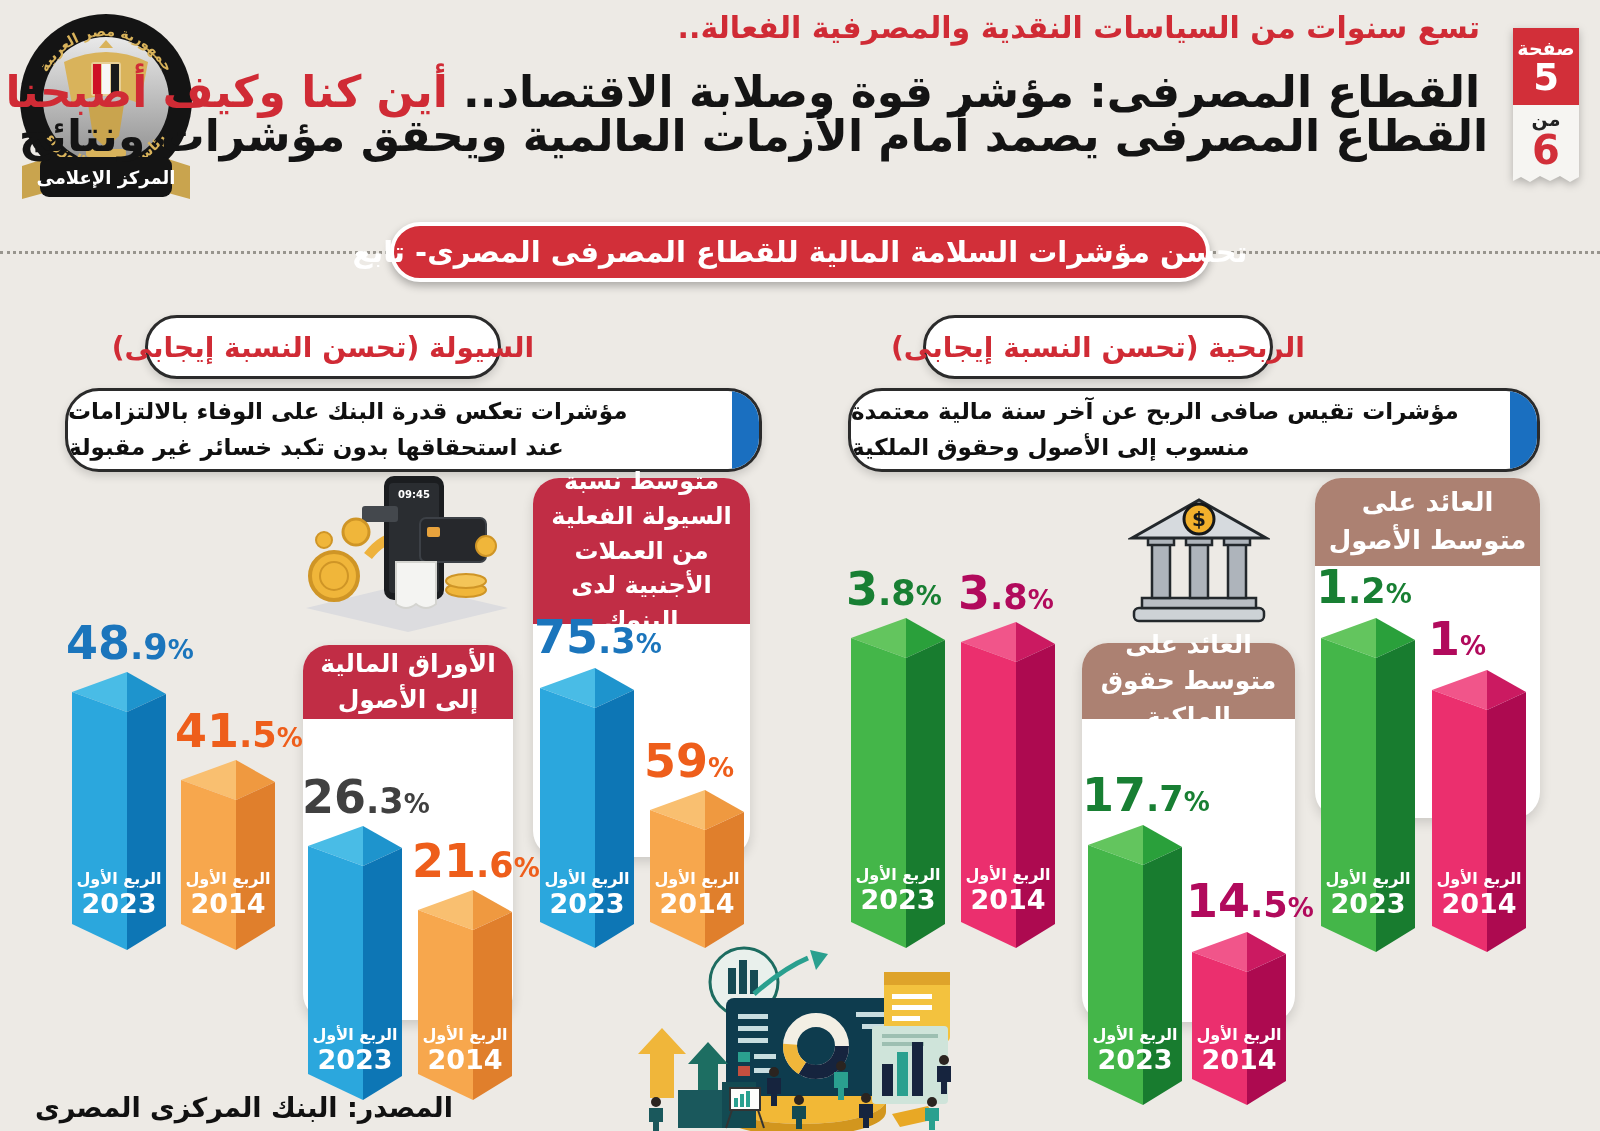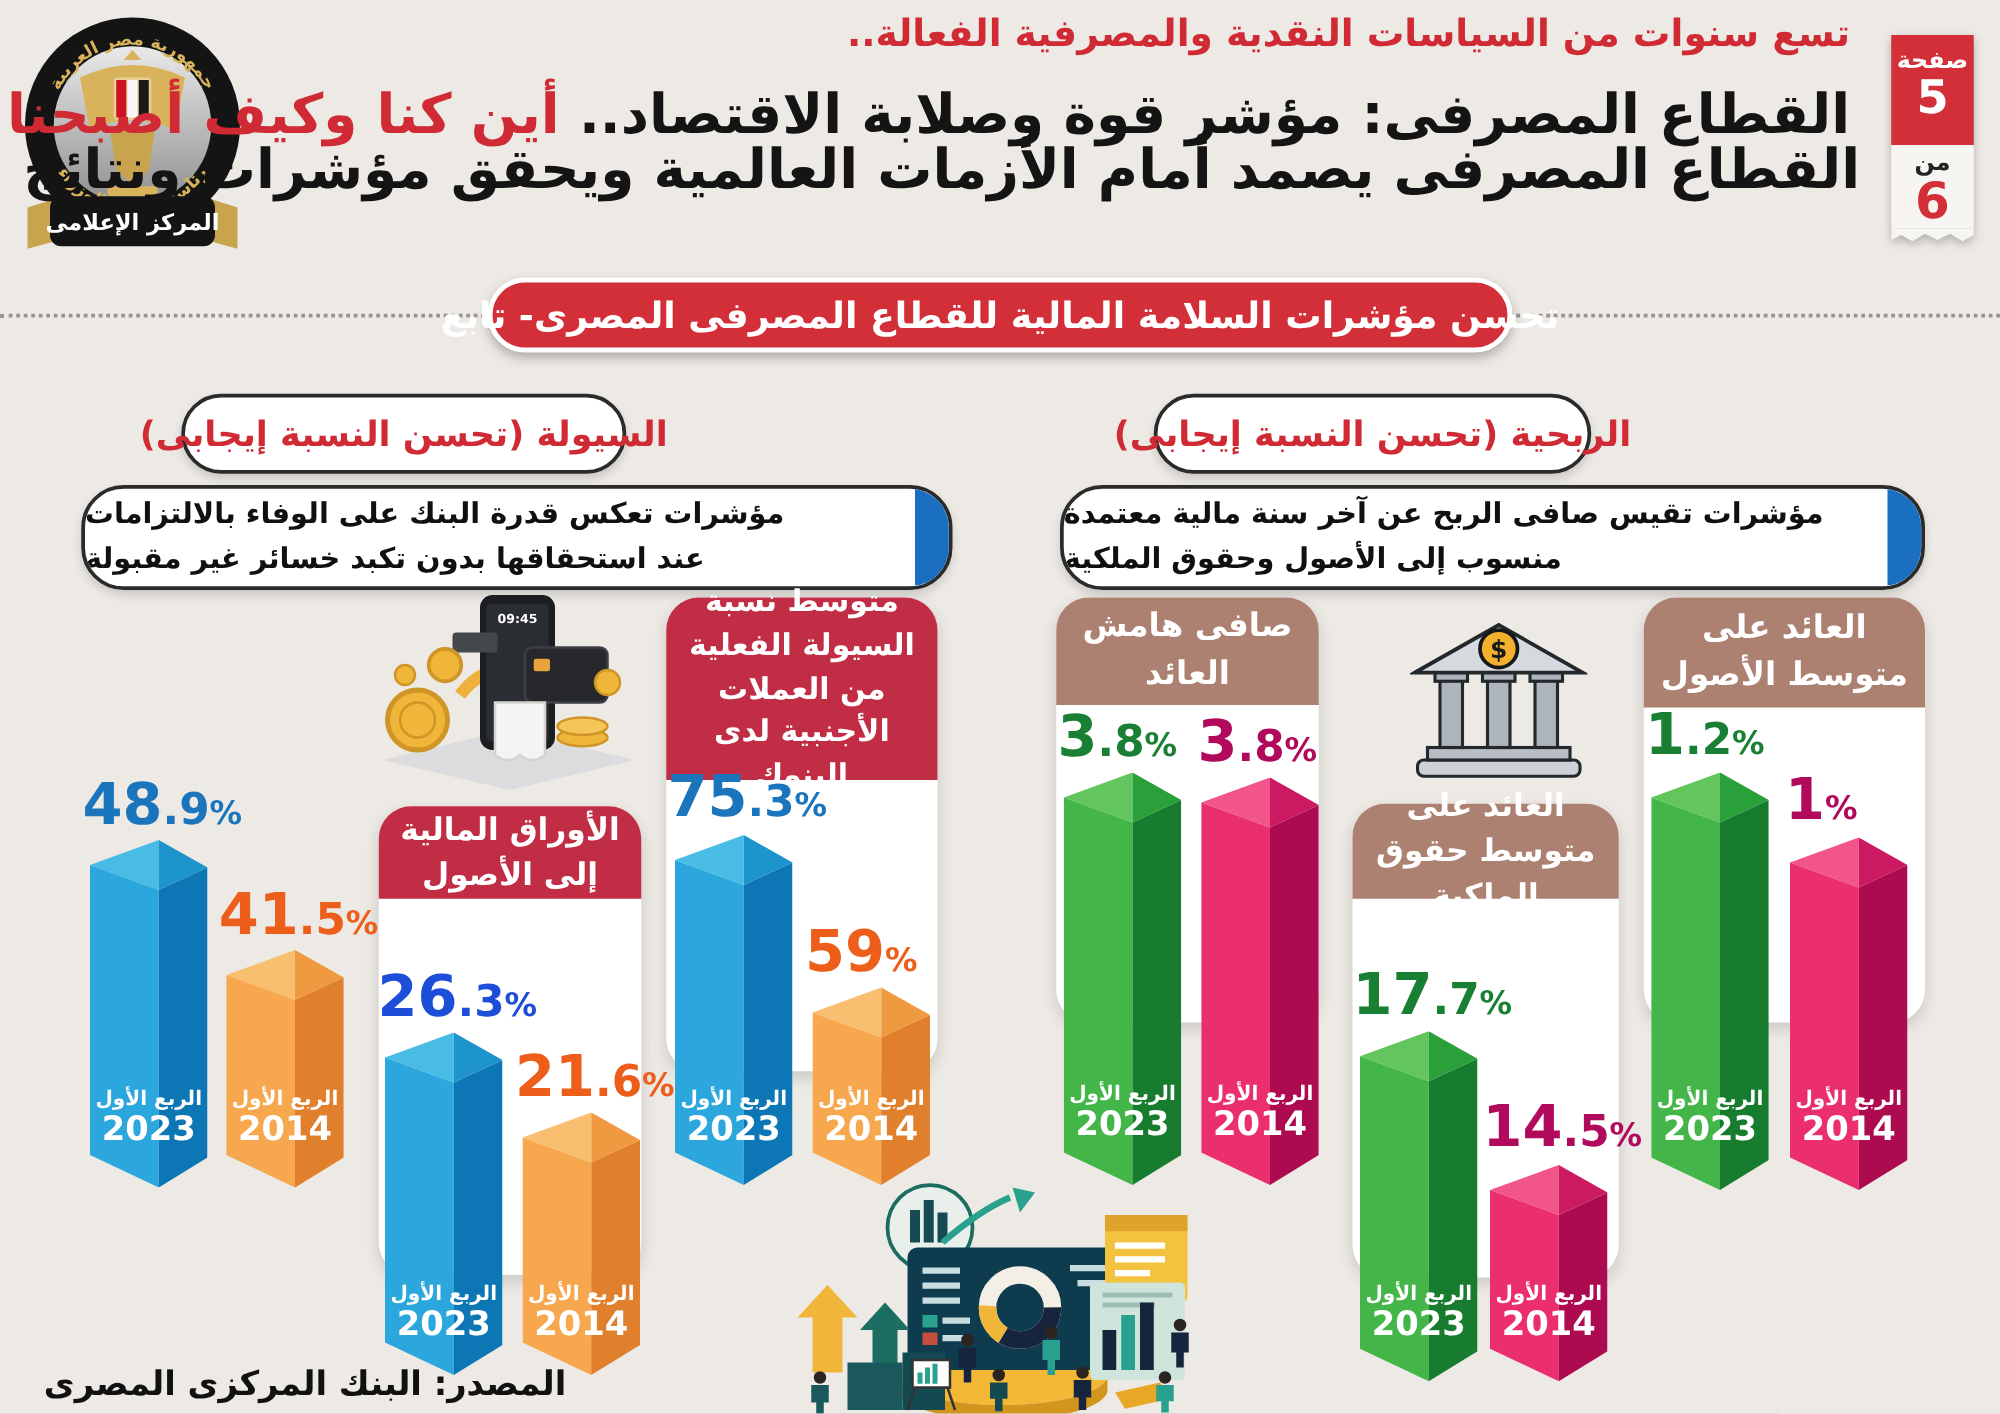--- a/index.html
+++ b/index.html
@@ -6,21 +6,21 @@
   body{background:#b9b7b2;font-family:"DejaVu Sans","Liberation Sans",sans-serif}
   .canvas{position:relative;width:1600px;height:1131px;margin:0 auto;background:#edeae5;overflow:hidden;font-weight:700}
   .abs{position:absolute}
   
   .h-kicker{position:absolute;right:120px;top:10px;font-size:30px;color:#d02b35;direction:rtl;white-space:nowrap}
   .h-sub{position:absolute;right:120px;top:66px;font-size:44px;color:#141414;direction:rtl;white-space:nowrap}
   .h-sub .red{color:#d02b35}
   .h-title{position:absolute;right:112px;top:110px;font-size:44px;color:#141414;direction:rtl;white-space:nowrap}
   
   .badge{position:absolute;left:1513px;top:28px;width:66px;filter:drop-shadow(0 3px 4px rgba(0,0,0,.25))}
-  .badge-top{background:#d22f39;color:#fff;text-align:center;padding:9px 0 18px}
+  .badge-top{background:#d22f39;color:#fff;text-align:center;padding:9px 0 7px}
   .badge-top .bl{display:block;font-size:19px}
   .badge-top .bn{display:block;font-size:37px;line-height:1.05}
   .badge-bot{background:#f6f5f2;text-align:center;padding:3px 0 2px}
   .badge-bot .bo{display:block;font-size:19px;color:#222}
   .badge-bot .bt{display:block;font-size:40px;line-height:1;color:#d22f39}
   
   .dots{position:absolute;left:0;top:251px;width:1600px;border-top:3px dotted #98958e}
   .banner{position:absolute;left:390px;top:222px;width:820px;height:60px;background:#d22f39;border:4px solid #fff;
           border-radius:34px;color:#fff;display:flex;align-items:center;justify-content:center;font-size:29px;
           direction:rtl;box-shadow:0 4px 9px rgba(0,0,0,.28);white-space:nowrap}
@@ -123,23 +123,20 @@
     <span>منسوب إلى الأصول وحقوق الملكية</span>
     <i class="cap" style="left:auto;right:-3px;border-radius:0 34px 34px 0"></i>
   </div>
 
   <section class="card" style="left:303px;top:645px;width:210px;height:375px">
     <div class="hdr hdr-red" style="height:74px;font-size:25px">الأوراق المالية إلى الأصول</div>
   </section>
   <section class="card" style="left:533px;top:478px;width:217px;height:379px">
     <div class="hdr hdr-red" style="height:146px;font-size:24px">متوسط نسبة السيولة الفعلية من العملات الأجنبية لدى البنوك</div>
   </section>
-  <section class="card" style="left:845px;top:478px;width:210px;height:340px">
-    <div class="hdr hdr-tan" style="height:86px;font-size:26px">صافى هامش العائد</div>
-  </section>
   <section class="card" style="left:1082px;top:643px;width:213px;height:379px">
     <div class="hdr hdr-tan" style="height:76px;font-size:25px">العائد على متوسط حقوق الملكية</div>
   </section>
   <section class="card" style="left:1315px;top:478px;width:225px;height:340px">
     <div class="hdr hdr-tan" style="height:88px;font-size:26px">العائد على متوسط الأصول</div>
   </section>
 
   <svg class="bar" style="left:72px;top:672px" width="94" height="278" viewBox="0 0 94 278">
     <polygon points="0,20 55,0 55,40" fill="#49bce6"></polygon>
       <polygon points="55,0 94,22 55,40" fill="#1e94cd"></polygon>
@@ -168,21 +165,21 @@
       <polygon points="55,0 94,22 55,40" fill="#1e94cd"></polygon>
     <polygon points="0,20 55,40 55,274 0,248" fill="#2ba7dd"></polygon>
       <polygon points="55,40 94,22 94,250 55,274" fill="#0d76b5"></polygon>
   </svg>
   <svg class="bar" style="left:418px;top:890px" width="94" height="210" viewBox="0 0 94 210">
     <polygon points="0,20 55,0 55,40" fill="#f9bf70"></polygon>
       <polygon points="55,0 94,22 55,40" fill="#ef9940"></polygon>
     <polygon points="0,20 55,40 55,210 0,184" fill="#f7a74d"></polygon>
       <polygon points="55,40 94,22 94,186 55,210" fill="#e07f2c"></polygon>
   </svg>
-  <div class="val" style="left:302px;top:774px;color:#1d4ed8"><span class="i">26</span><span class="d">.3</span><span class="p">%</span></div>
+  <div class="val" style="left:302px;top:774px;color:#404040"><span class="i">26</span><span class="d">.3</span><span class="p">%</span></div>
   <div class="val" style="left:412px;top:838px;color:#ee5e1b"><span class="i">21</span><span class="d">.6</span><span class="p">%</span></div>
   <div class="cat" style="left:308px;top:1026px">
       <span class="cp">الربع الأول</span>
       <span class="cy">2023</span>
     </div>
   <div class="cat" style="left:418px;top:1026px">
       <span class="cp">الربع الأول</span>
       <span class="cy">2014</span>
     </div>
 

